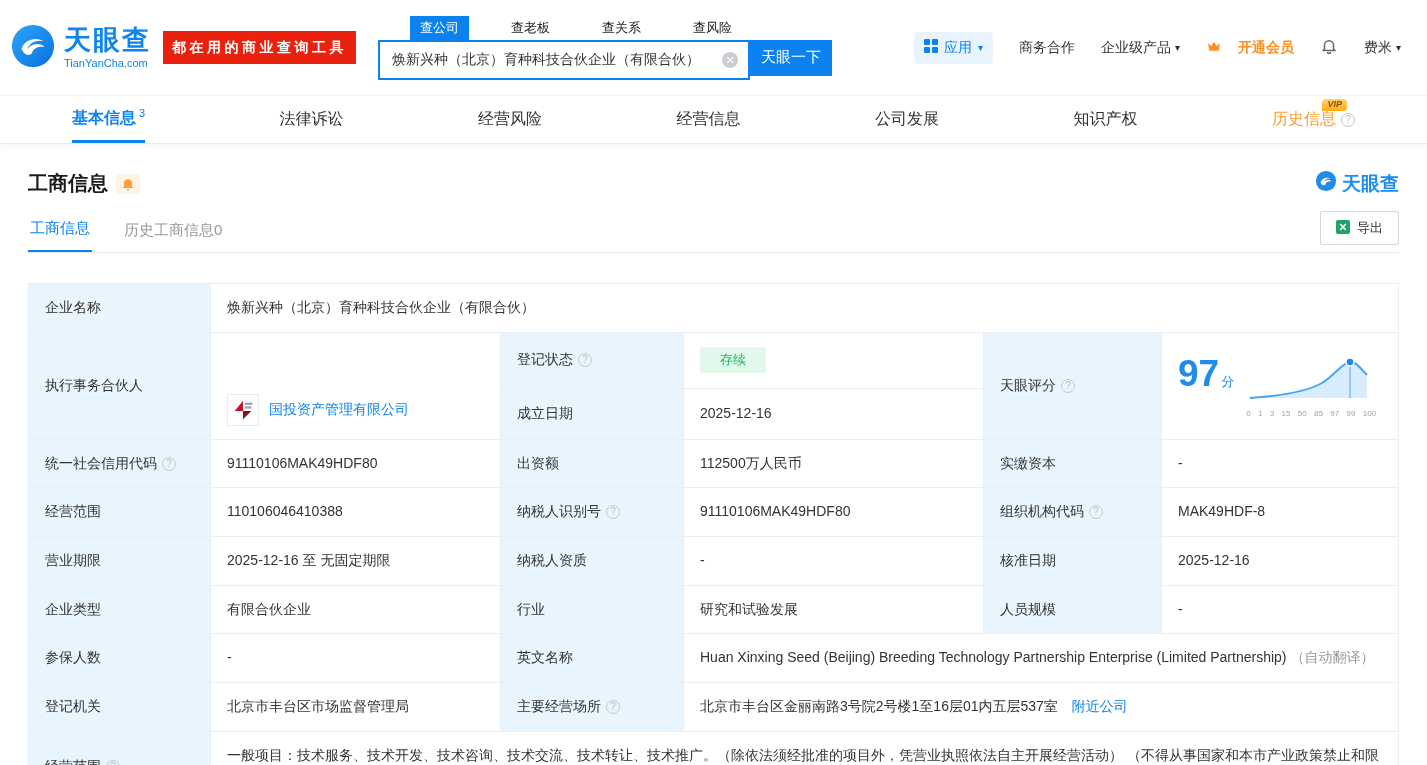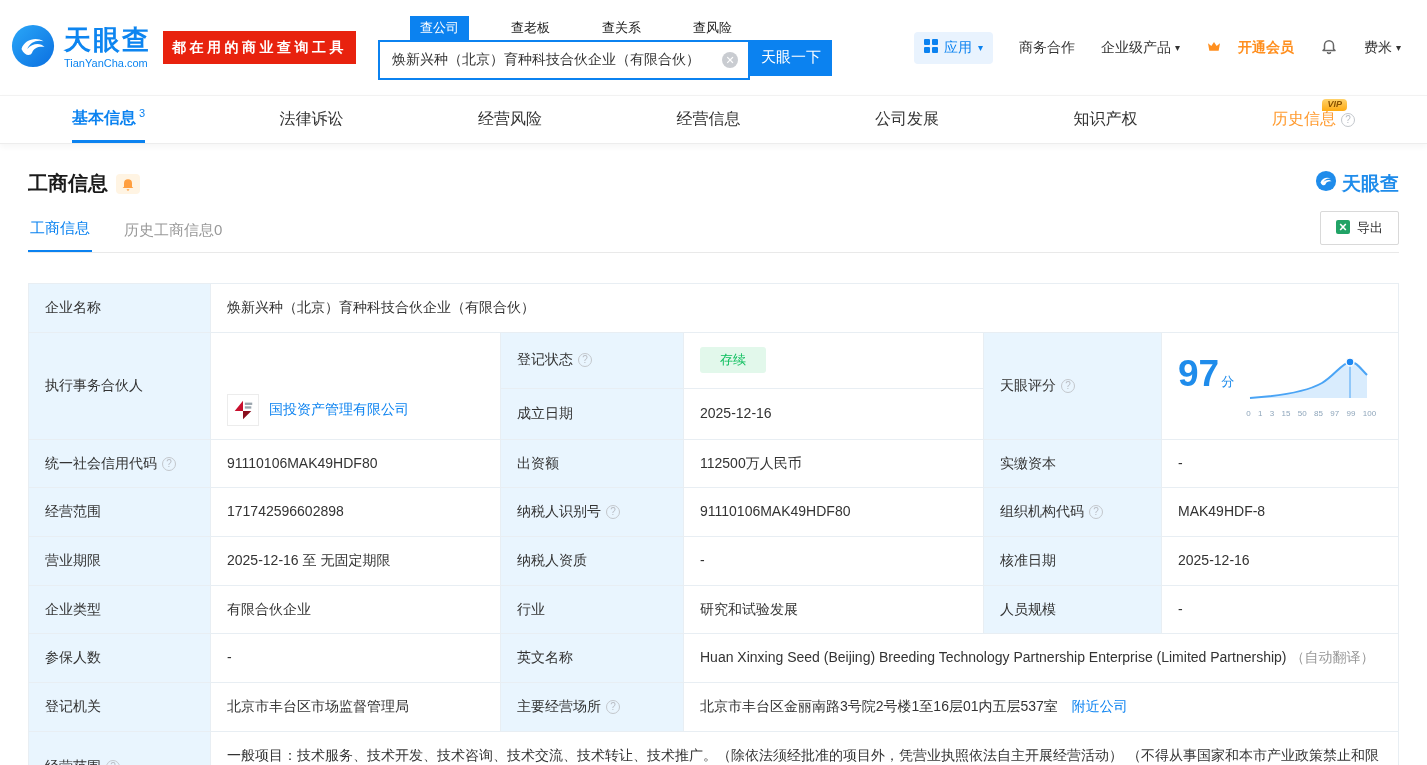--- a/index.html
+++ b/index.html
@@ -288,21 +288,21 @@
             </span>
         </td>
         <td>91110106MAK49HDF80</td>
         <td class="lbl">出资额</td>
         <td>112500万人民币</td>
         <td class="lbl">实缴资本</td>
         <td>-</td>
       </tr>
       <tr>
         <td class="lbl">经营范围</td>
-        <td>171742596602898</td>
+        <td>110106046410388</td>
         <td class="lbl">
           <span class="lblwrap">
               <span>纳税人识别号</span>
               <span class="help-icon"></span>
             </span>
         </td>
         <td>91110106MAK49HDF80</td>
         <td class="lbl">
           <span class="lblwrap">
               <span>组织机构代码</span>

